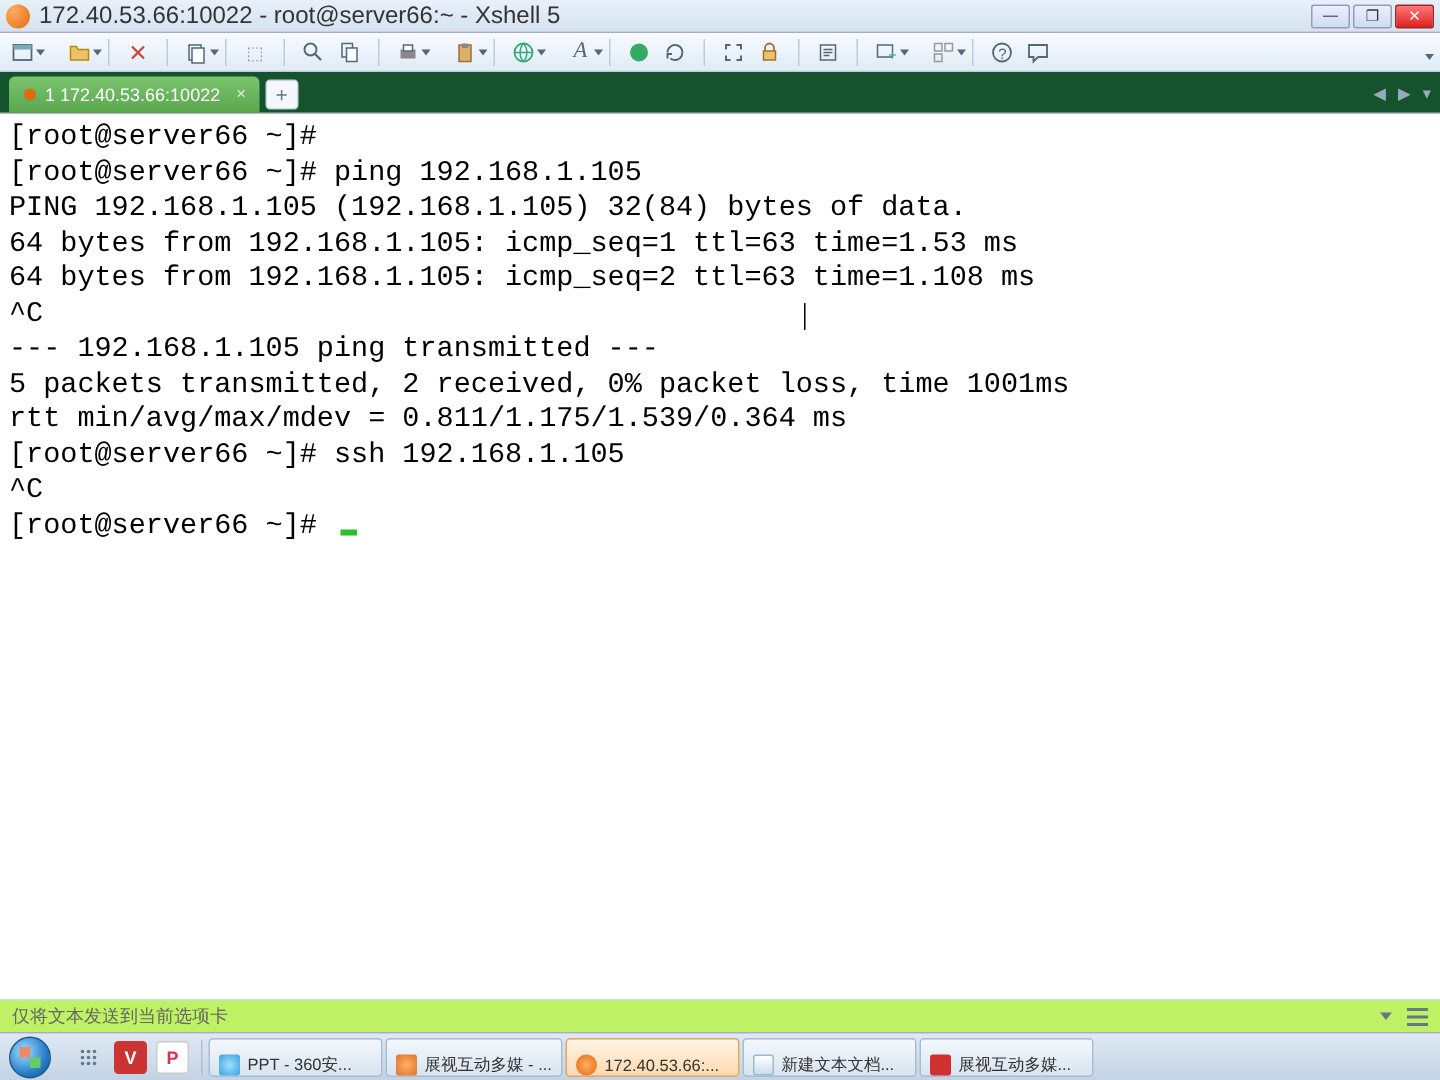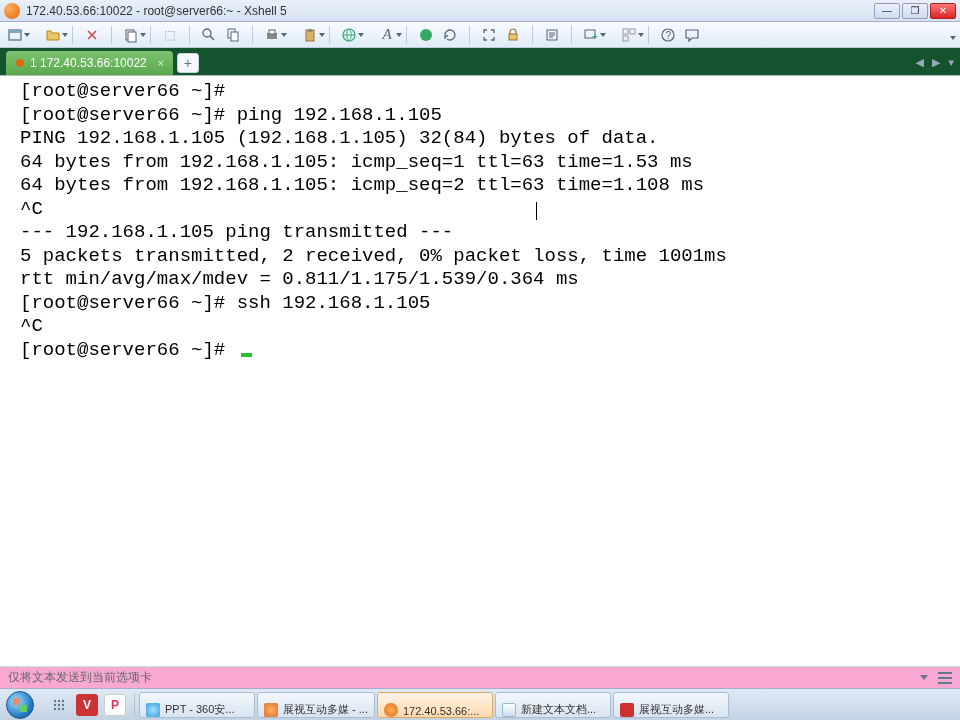--- a/index.html
+++ b/index.html
@@ -1,48 +1,48 @@
 <!DOCTYPE html>
 <html><head>
 <meta charset="utf-8">
 <style>
 * { margin: 0; padding: 0; box-sizing: border-box; }
 body { font-family: "Microsoft YaHei", Arial, sans-serif; font-size: 12px; background: #fff; width: 960px; height: 720px; overflow: hidden; position: relative; }
 
 
 .titlebar { height: 22px; background: linear-gradient(to bottom, #e8f0fa, #d5e2f0); display: flex; align-items: center; padding: 0 4px; border-bottom: 1px solid #aac; }
 .titlebar .app-icon { width: 16px; height: 16px; background: radial-gradient(circle at 30% 30%, #ffae5e, #e06a10); border-radius: 50%; margin-right: 6px; }
-.titlebar .title-text { flex: 1; color: #333; font-size: 12px; }
+.titlebar .title-text { flex: 1; color: #333; font-size: 16px; }
 .titlebar .win-btns { display: flex; gap: 2px; }
 .titlebar .win-btn { width: 26px; height: 16px; background: linear-gradient(to bottom, #eef, #cde); border: 1px solid #99b; border-radius: 2px; display: flex; align-items: center; justify-content: center; font-size: 10px; color: #334; }
 .titlebar .win-btn.close { background: linear-gradient(to bottom, #f77, #d22); color: #fff; border-color: #a22; }
 
 
 .toolbar { height: 26px; background: linear-gradient(to bottom, #f7fbff, #e0ebf5); border-bottom: 1px solid #bcd; display: flex; align-items: center; padding: 0 6px; gap: 6px; }
 .tb-btn { width: 18px; height: 18px; display: flex; align-items: center; justify-content: center; color: #456; position: relative; }
 .tb-btn.dd::after { content: ""; position: absolute; right: -6px; top: 7px; border-left: 3px solid transparent; border-right: 3px solid transparent; border-top: 4px solid #567; }
 .tb-sep { width: 1px; height: 18px; background: #bcd; margin: 0 4px; }
 .tb-over { position: absolute; right: 4px; top: 36px; border-left: 3px solid transparent; border-right: 3px solid transparent; border-top: 4px solid #567; }
 
 
 .tabstrip { height: 28px; background: #14532d; border-bottom: 1px solid #bbb; display: flex; align-items: flex-end; padding: 0 6px; position: relative; }
 .tab { height: 24px; padding: 0 26px 0 10px; background: linear-gradient(to bottom, #7bc36f, #5aa84e); color: #fff; border-radius: 4px 4px 0 0; display: flex; align-items: center; font-size: 12px; position: relative; margin-right: 4px; }
 .tab .tab-dot { width: 8px; height: 8px; background: #e06a10; border-radius: 50%; margin-right: 6px; }
 .tab .tab-x { position: absolute; right: 6px; top: 6px; width: 12px; height: 12px; color: rgba(255,255,255,0.8); font-size: 11px; line-height: 12px; text-align: center; }
 .tab-add { width: 22px; height: 20px; background: #f4f8fc; border: 1px solid #c8d4e0; border-radius: 3px; display: flex; align-items: center; justify-content: center; color: #678; font-size: 14px; margin-bottom: 2px; }
 .tab-nav { position: absolute; right: 6px; bottom: 6px; display: flex; gap: 8px; color: #9ab; font-size: 11px; }
 
 
-.terminal { font-family: "Consolas", "Courier New", monospace; font-size: 19px; line-height: 23.5px; padding: 4px 20px; color: #000; height: 590px; position: relative; }
+.terminal { font-family: "Consolas", "Courier New", monospace; font-size: 19px; line-height: 23.5px; padding: 4px 6px; color: #000; height: 590px; position: relative; }
 .terminal .line { white-space: pre; }
 .cursor { display: inline-block; width: 11px; height: 4px; background: #2dbd2d; vertical-align: baseline; margin-left: 4px; margin-bottom: -2px; }
 .text-cursor-mark { position: absolute; left: 536px; top: 126px; width: 1px; height: 18px; background: #000; }
 
 
-.statusbar { height: 22px; background: #f9a8d4; border-top: 1px solid #cdd; display: flex; align-items: center; padding: 0 8px; color: #666; font-size: 12px; position: absolute; bottom: 32px; left: 0; right: 0; }
+.statusbar { height: 22px; background: #bef264; border-top: 1px solid #cdd; display: flex; align-items: center; padding: 0 8px; color: #666; font-size: 12px; position: absolute; bottom: 32px; left: 0; right: 0; }
 .statusbar .sb-right { margin-left: auto; display: flex; gap: 10px; align-items: center; }
 .sb-menu { width: 14px; height: 12px; display: flex; flex-direction: column; justify-content: space-between; }
 .sb-menu span { height: 2px; background: #678; }
 
 
 .taskbar { position: absolute; bottom: 0; left: 0; right: 0; height: 32px; background: linear-gradient(to bottom, #dfe9f5, #c3d3e4); border-top: 1px solid #aac; display: flex; align-items: center; }
 .start { width: 40px; height: 32px; display: flex; align-items: center; justify-content: center; }
 .start-orb { width: 28px; height: 28px; border-radius: 50%; background: radial-gradient(circle at 35% 35%, #9fe0ff, #2a7fc9 60%, #134d80); border: 1px solid #1a5a90; position: relative; }
 .start-orb::before { content:""; position:absolute; left:6px; top:6px; width:7px; height:7px; background:#e86; }
 .start-orb::after { content:""; position:absolute; right:6px; bottom:6px; width:7px; height:7px; background:#6c6; }

